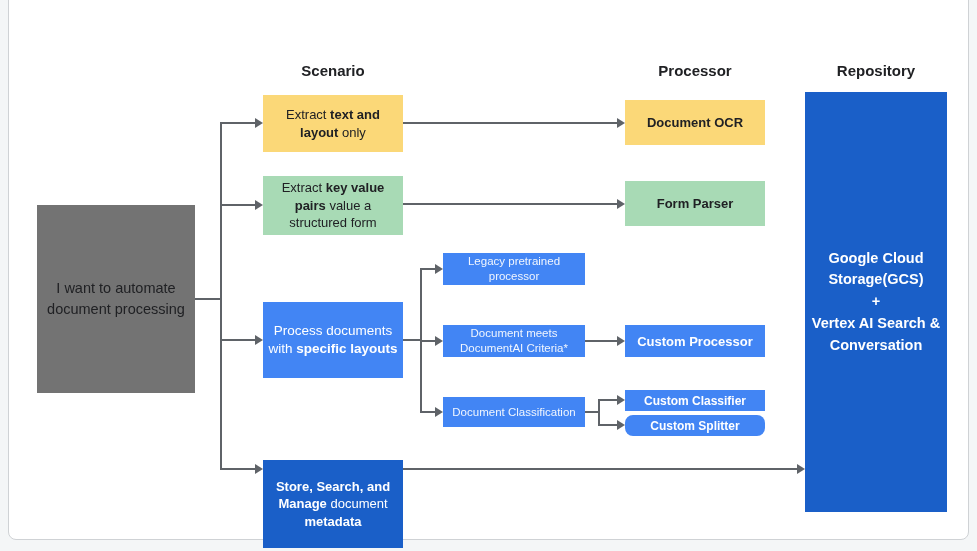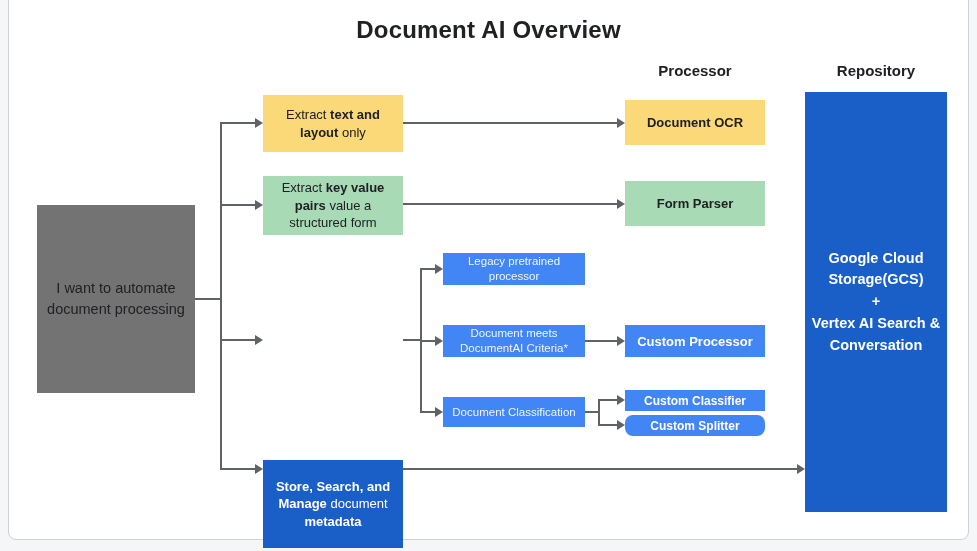--- a/index.html
+++ b/index.html
@@ -60,34 +60,37 @@
     border-top: 5px solid transparent; border-bottom: 5px solid transparent;
     border-left: 8px solid #5F6368;
   }
 </style>
 </head>
 <body>
 
 <div id="stage">
   <div class="canvas"></div>
 
-  <div class="abs title">Document AI Overview</div>
 
+  <div class="abs col-header" style="left:263px;width:140px;">Scenario</div>
   <div class="abs col-header" style="left:625px;width:140px;">Processor</div>
   <div class="abs col-header" style="left:805px;width:142px;">Repository</div>
 
   <div class="abs box gray-box">
     <span>I want to automate document processing</span>
   </div>
 
   <div class="abs box s-box s1 yellow">
     <span><span>Extract </span><strong>text and layout</strong><span> only</span></span>
   </div>
   <div class="abs box s-box s2 green">
     <span><span>Extract </span><strong>key value pairs</strong><span> value a structured form</span></span>
+  </div>
+  <div class="abs box s-box s3 blue">
+    <span><span>Process documents with </span><strong>specific layouts</strong></span>
   </div>
   <div class="abs box s-box s4 dblue">
     <span><strong>Store, Search, and Manage</strong><span> document </span><strong>metadata</strong></span>
   </div>
 
   <div class="abs box m-box m1 blue">
     <span>Legacy pretrained processor</span>
   </div>
   <div class="abs box m-box m2 blue">
     <span>Document meets DocumentAI Criteria*</span>

